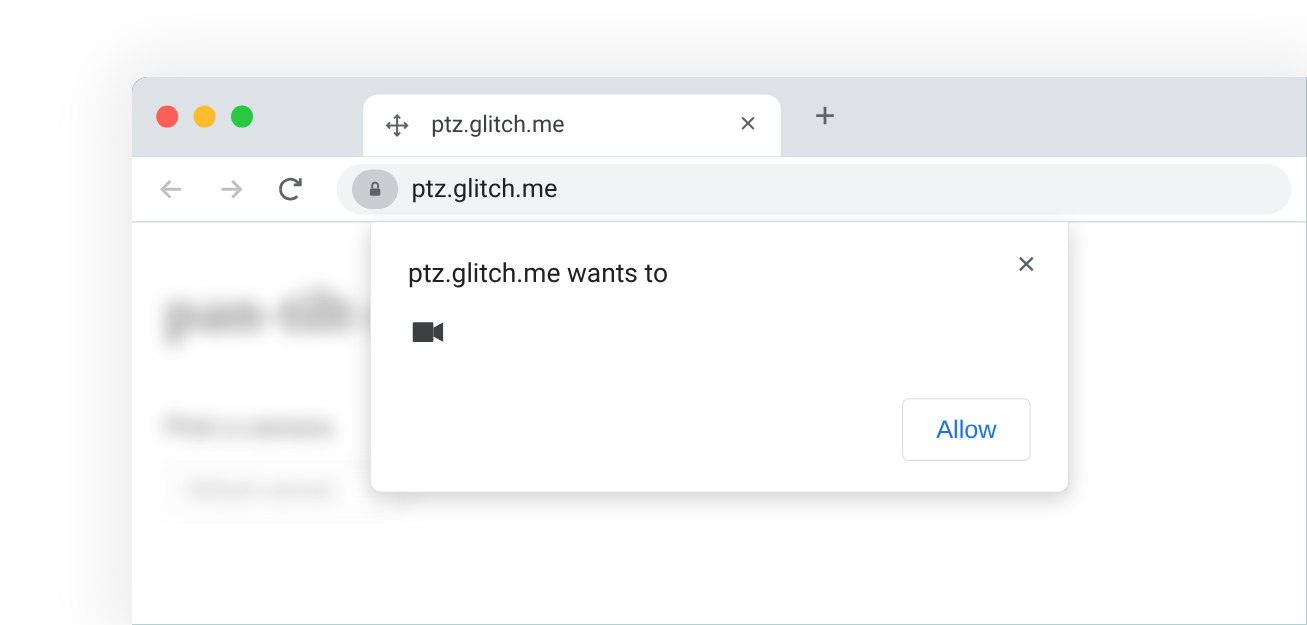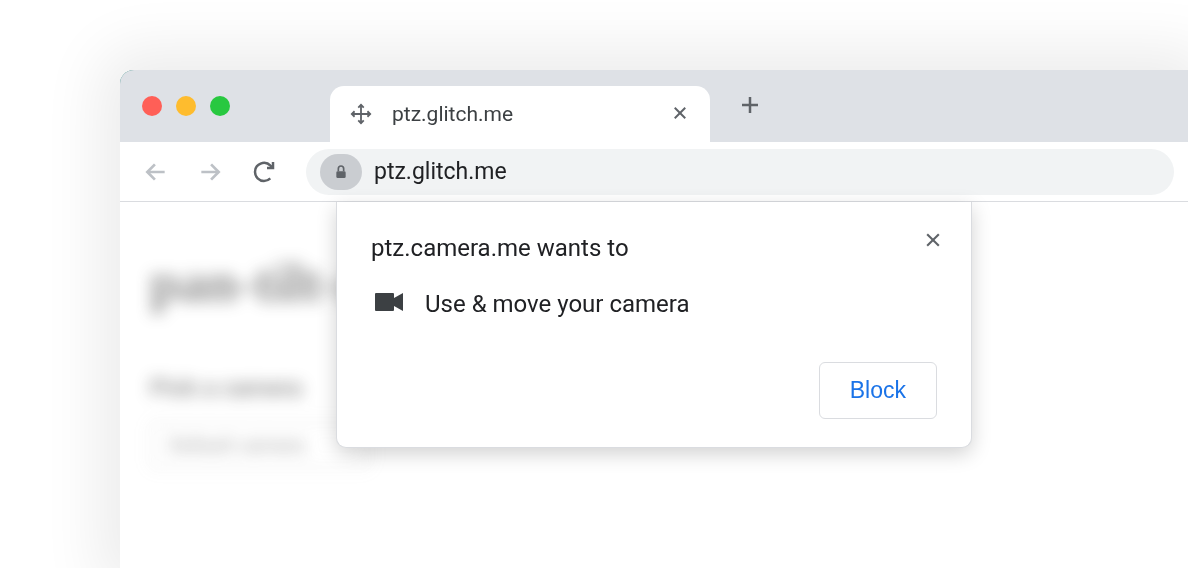--- a/index.html
+++ b/index.html
@@ -244,29 +244,28 @@
       <div class="page-select">Default camera</div>
     </div>
 
     <div class="permission-dialog">
       <div class="dialog-close">
         <svg width="20" height="20" viewBox="0 0 24 24" fill="none" stroke="#5f6368" stroke-width="2.5">
           <line x1="5" y1="5" x2="19" y2="19"></line>
             <line x1="19" y1="5" x2="5" y2="19"></line>
         </svg>
       </div>
-      <div class="dialog-title">ptz.camera.me wants to</div>
+      <div class="dialog-title">ptz.glitch.me wants to</div>
       <div class="dialog-perm-row">
         <span>
           <svg width="28" height="24" viewBox="0 0 28 20" fill="#3c4043">
             <rect x="0" y="1" width="19" height="18" rx="1"></rect>
             <polygon points="19,6 28,1 28,19 19,14"></polygon>
           </svg>
         </span>
-        <span class="perm-text">Use &amp; move your camera</span>
       </div>
       <div class="dialog-buttons">
-        <button class="dialog-btn">Block</button>
+        <button class="dialog-btn">Allow</button>
       </div>
     </div>
   </div>
 
 </div>
 
 </body></html>

